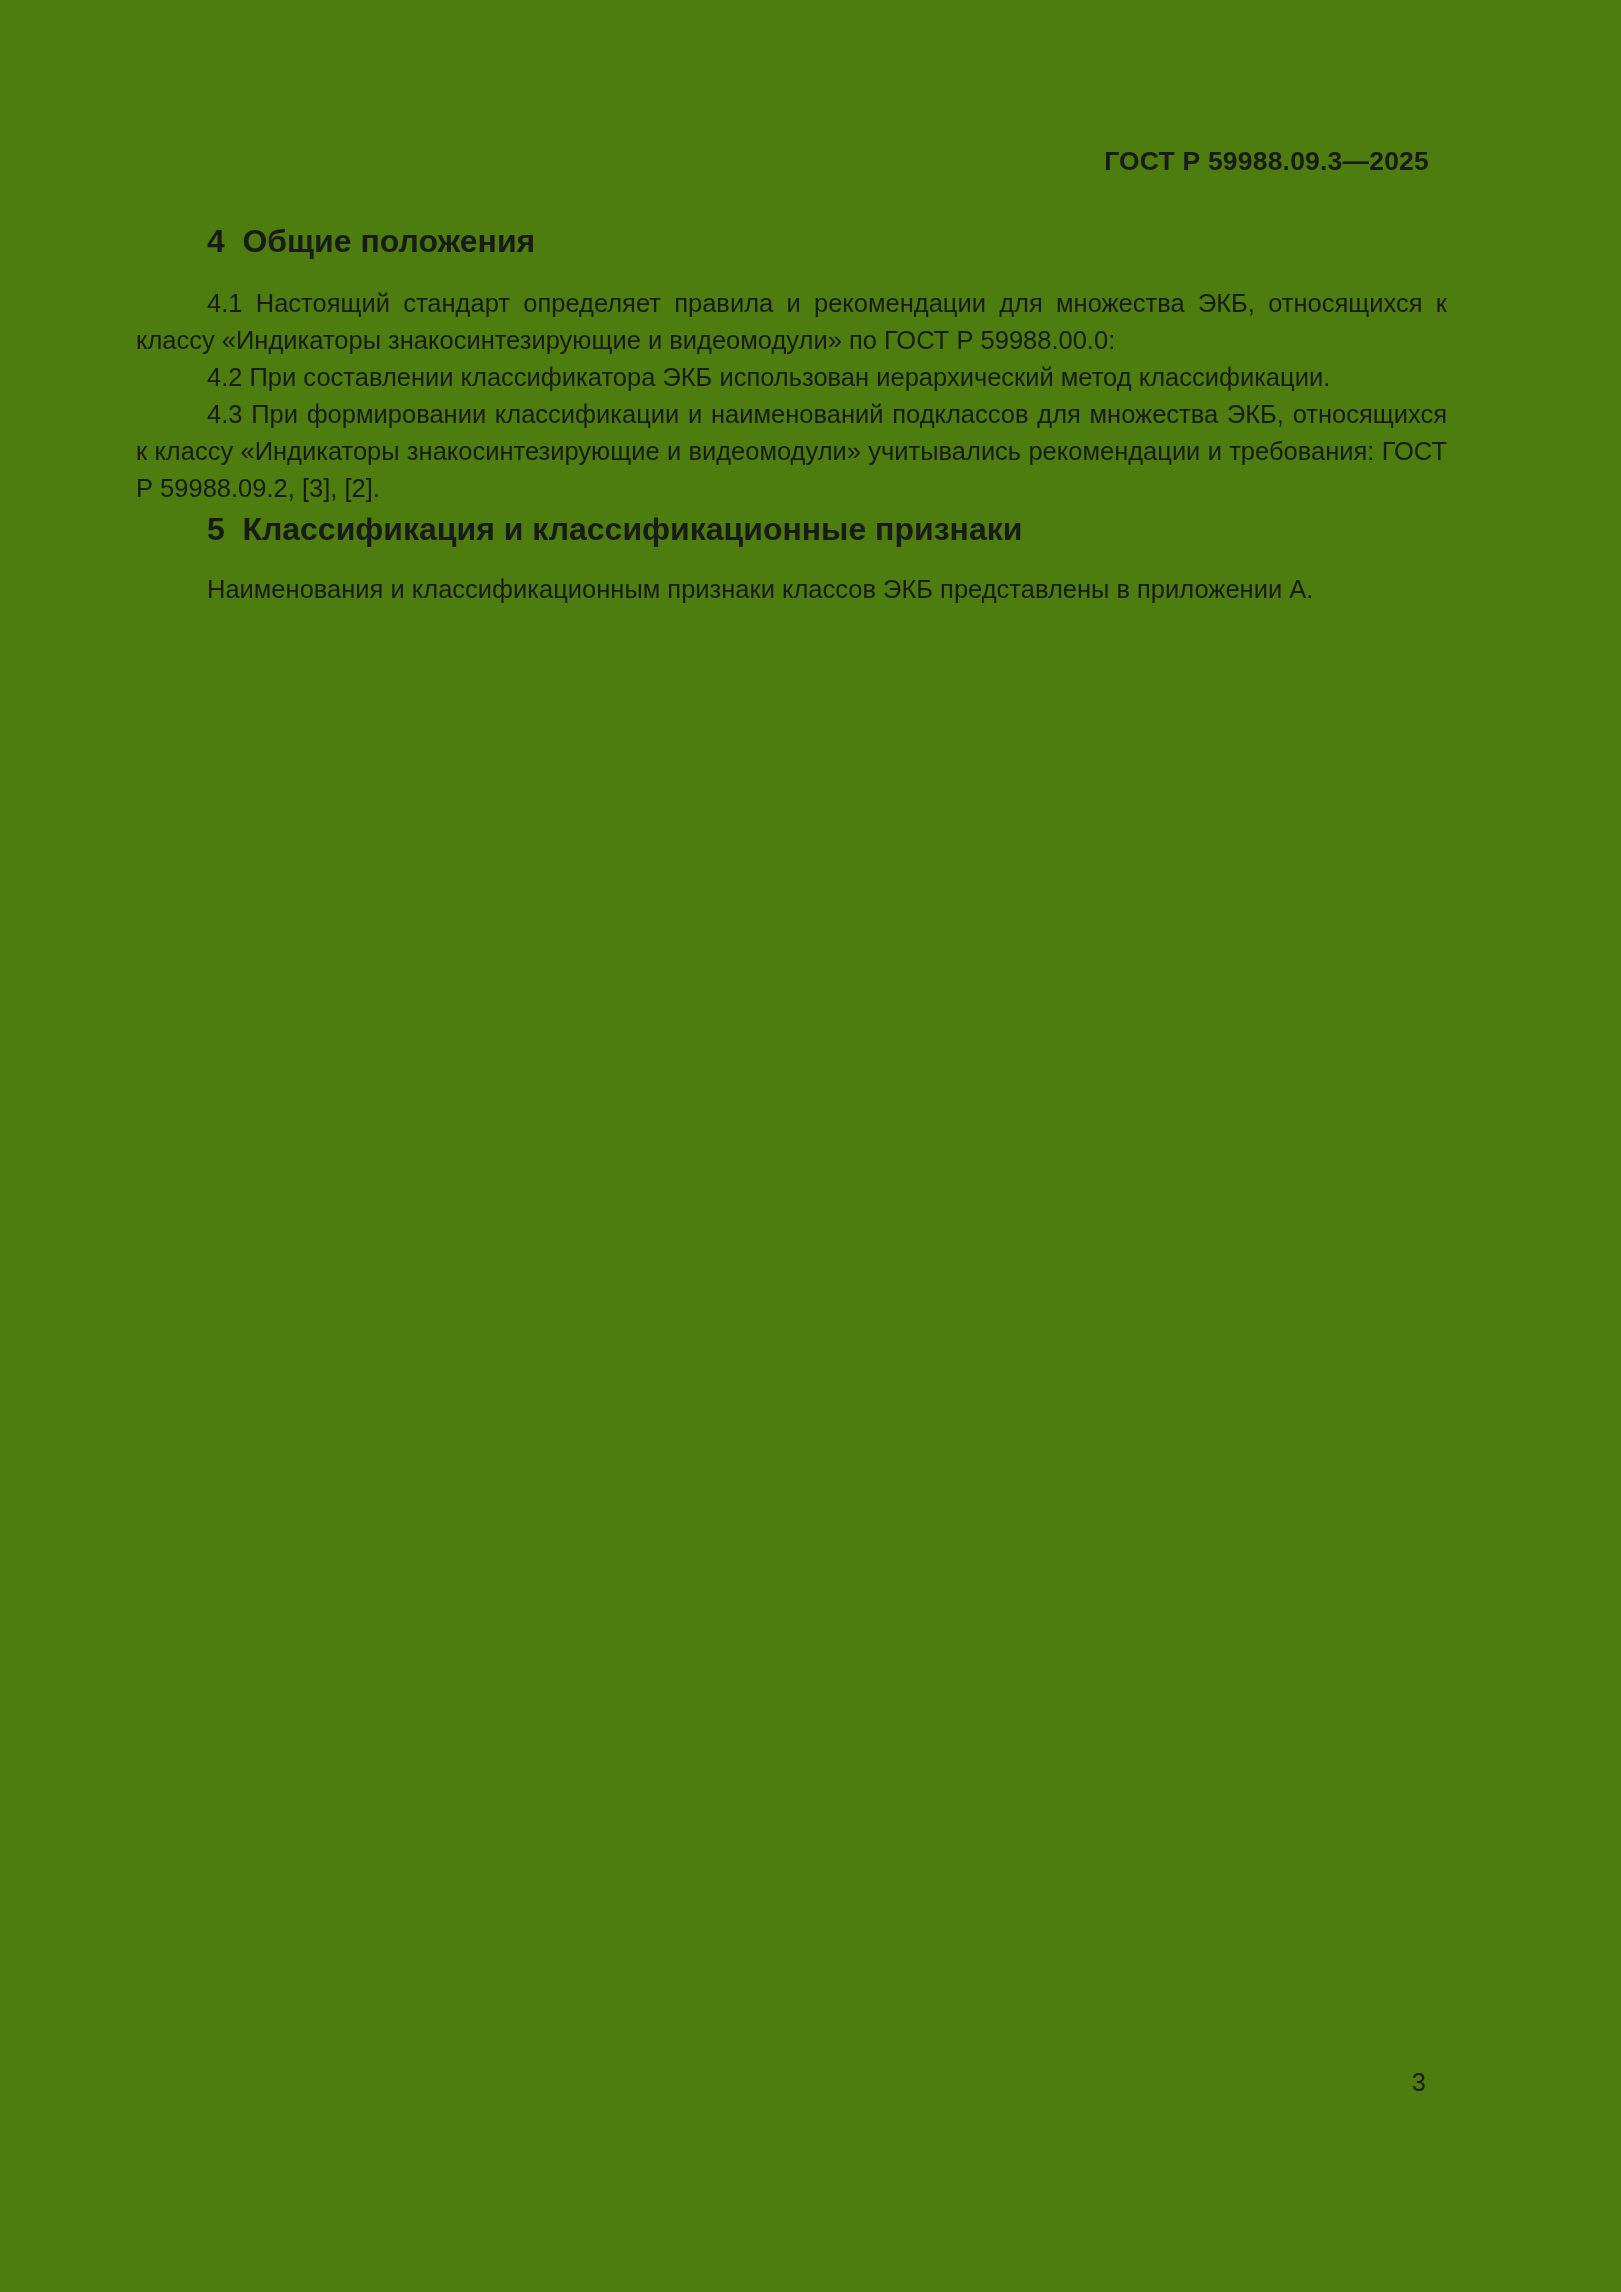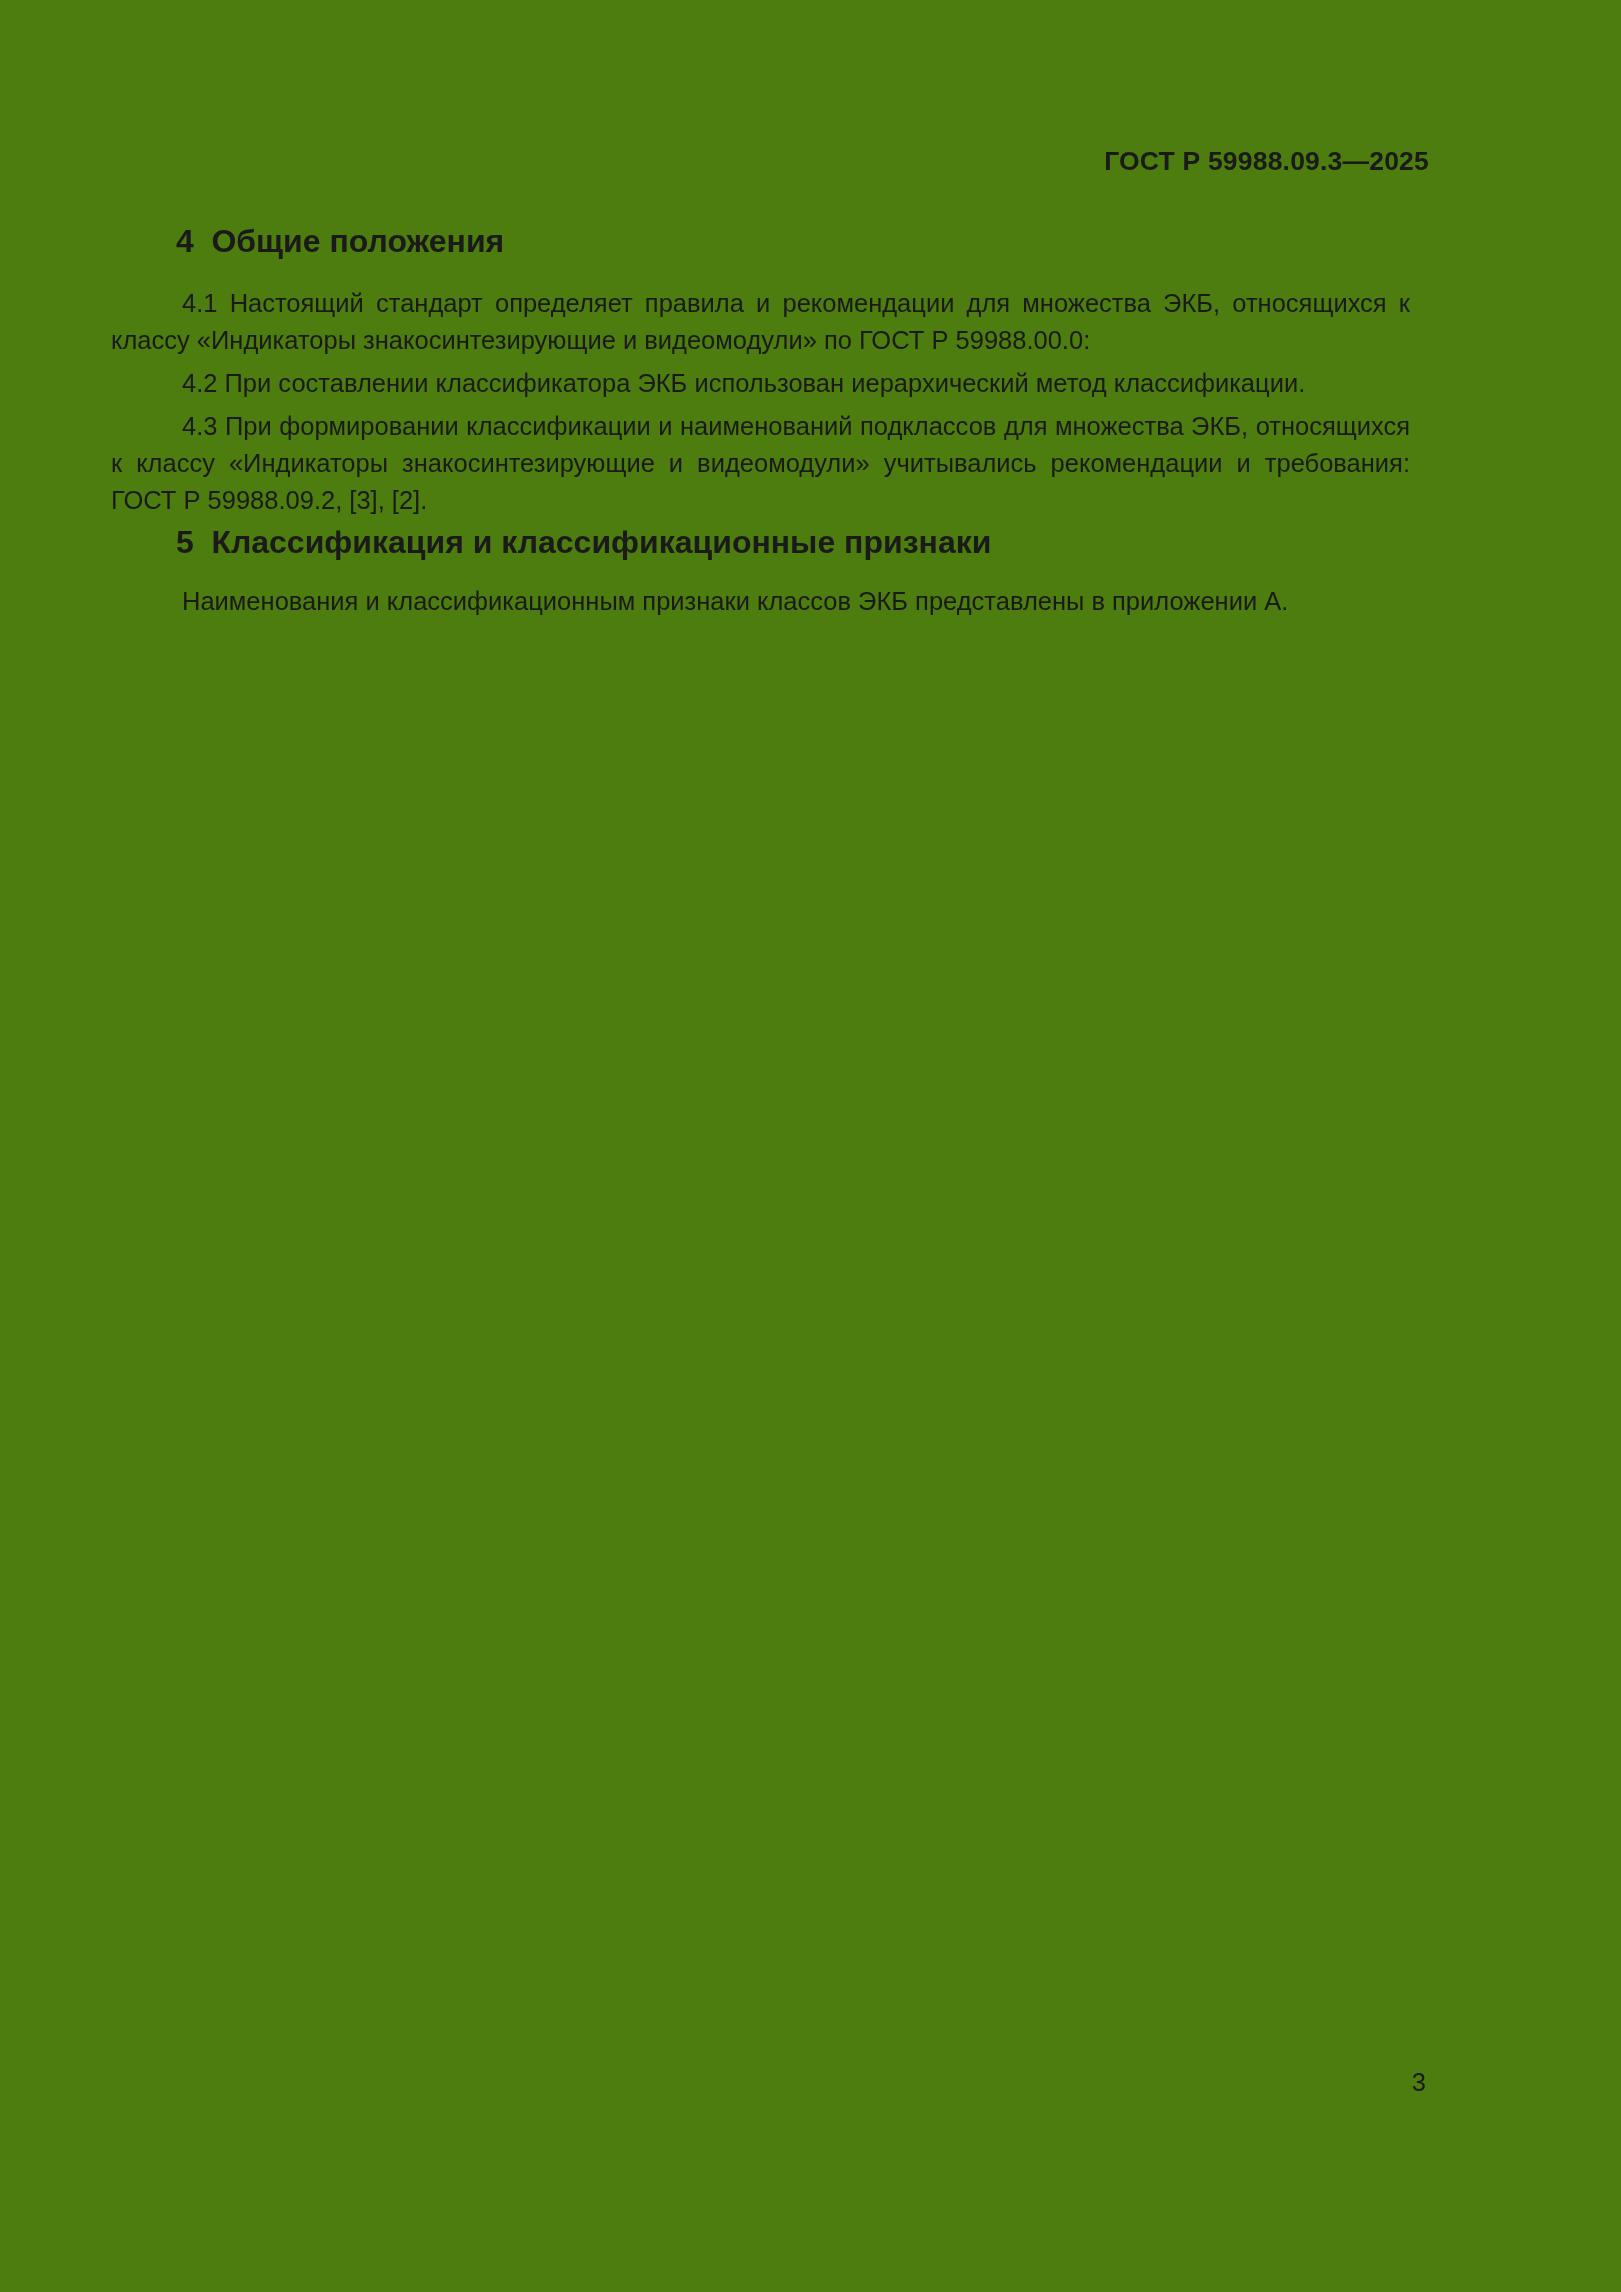--- a/index.html
+++ b/index.html
@@ -20,21 +20,21 @@
     position: absolute;
     top: 147px;
     right: 192px;
     font-size: 26.5px;
     line-height: 29px;
     font-weight: bold;
     letter-spacing: 0.2px;
   }
   .content {
     position: absolute;
-    left: 105px;
+    left: 136px;
     top: 0;
     width: 1311px;
     font-size: 25.5px;
     line-height: 37px;
   }
   .sec-heading {
     margin: 0 0 0 71px;
     font-size: 32px;
     line-height: 35px;
     font-weight: bold;
@@ -43,21 +43,21 @@
   .sec-heading .sec-num {
     margin-right: 17.6px;
   }
   .sec-heading-4 {
     margin-top: 224px;
   }
   .sec-heading-5 {
     margin-top: 5.9px;
   }
   .para {
-    margin: 6px;
+    margin: 0;
     text-indent: 71px;
     text-align: justify;
   }
   .para.first-after-heading-4 {
     margin-top: 25.5px;
   }
   .para.first-after-heading-5 {
     margin-top: 23.5px;
   }
   .para.single-line {

